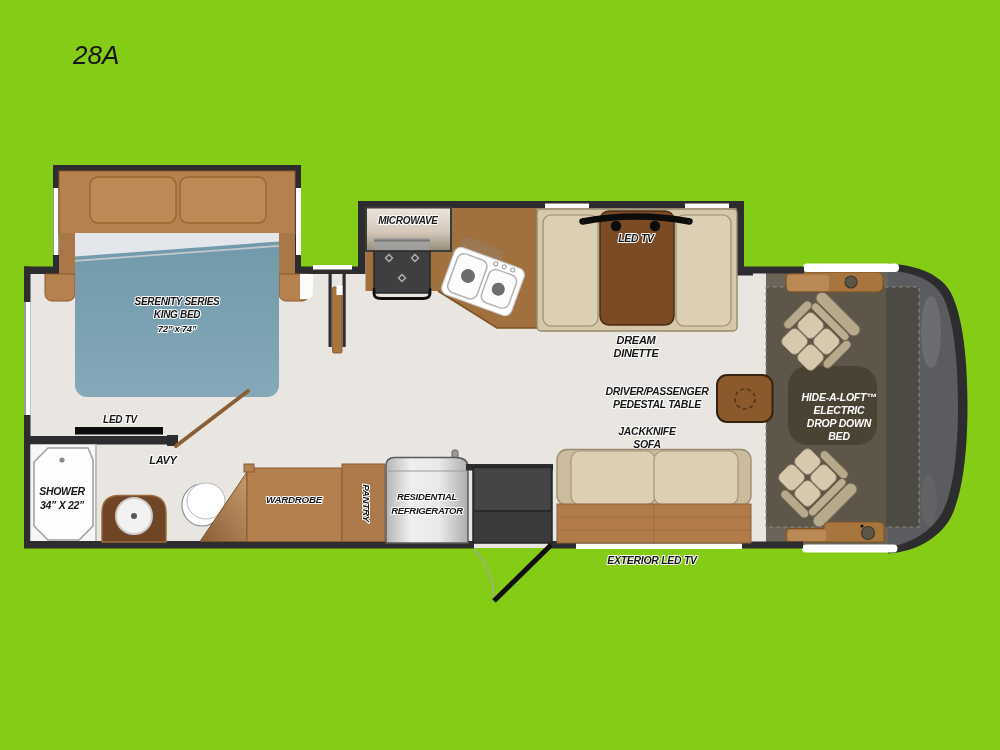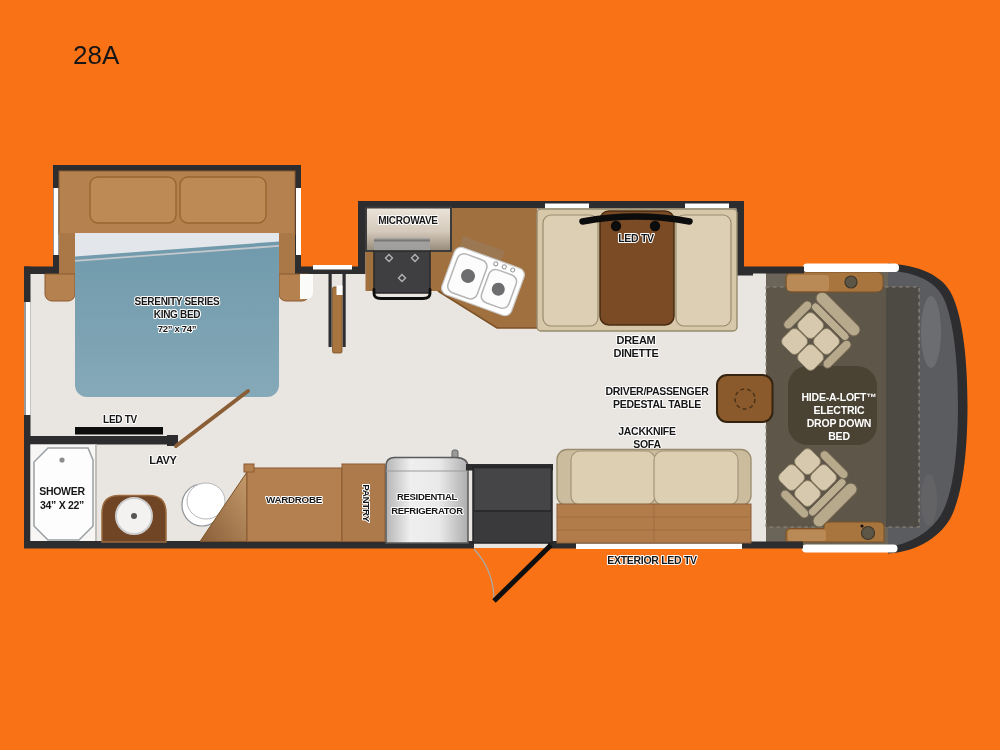--- a/index.html
+++ b/index.html
@@ -1,17 +1,17 @@
 <!DOCTYPE html>
 <html><head>
 <meta charset="utf-8">
 <style>
   html,body{margin:0;padding:0;background:#ffffff;}
-  .page{position:relative;width:1000px;height:750px;background:#f97316;overflow:hidden;
-        font-family:"Liberation Sans", sans-serif;}
+  .page{position:relative;width:1000px;height:750px;background:#84cc16;overflow:hidden;
+        font-family:"Liberation Sans", sans-serif;font-style:italic;}
   svg text{font-family:"Liberation Sans", sans-serif;font-weight:bold;fill:#161616;}
   svg text.lb{paint-order:stroke;stroke:#ffffff;stroke-width:2px;stroke-linejoin:round;letter-spacing:-0.3px;}
   svg text.wt{fill:#ffffff;letter-spacing:-0.2px;}
 </style>
 </head>
 <body>
 <div class="page">
 <svg width="1000" height="750" viewBox="0 0 1000 750">
 <defs>
   <linearGradient id="fridgeG" x1="0" y1="0" x2="1" y2="0">

